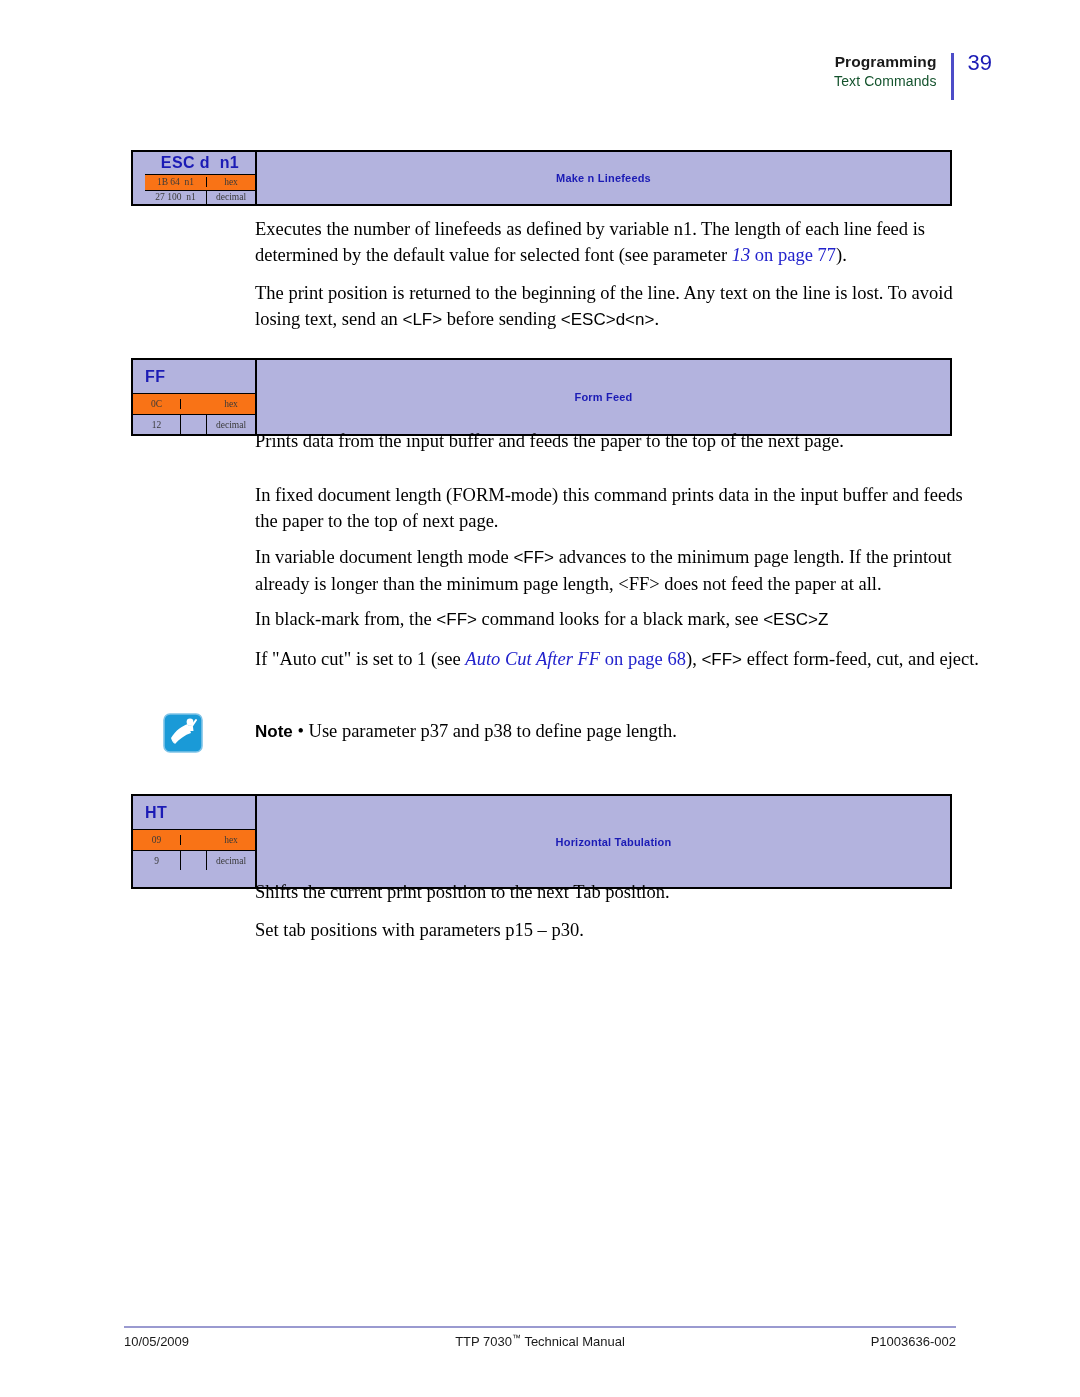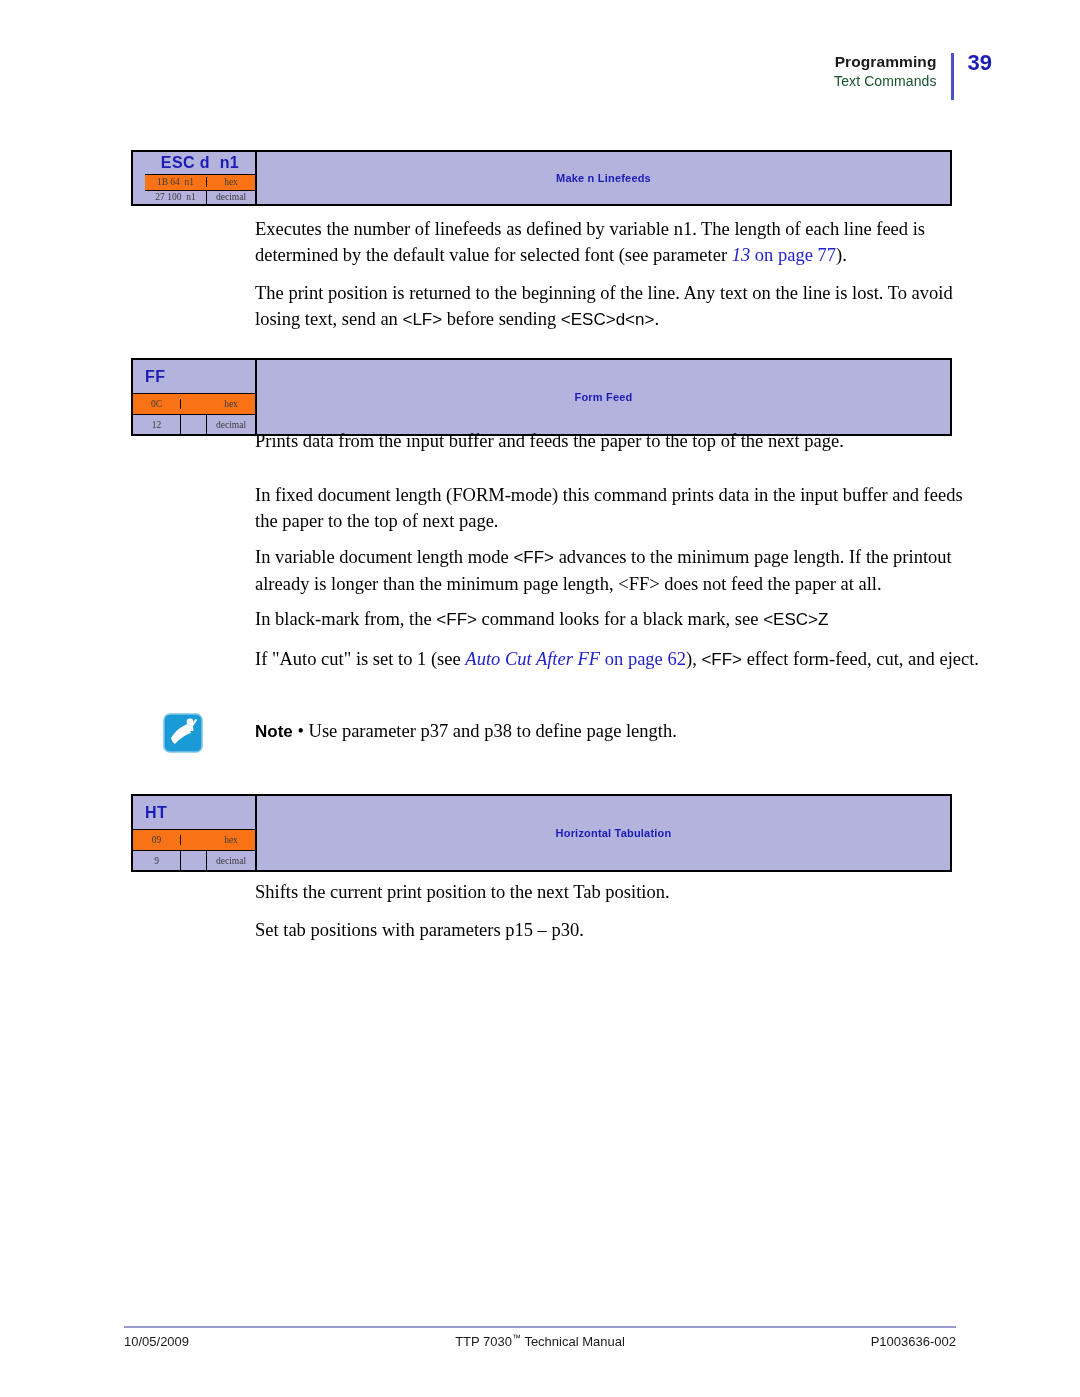--- a/index.html
+++ b/index.html
@@ -44,21 +44,21 @@
   }
   .header-rule {
     width: 3px;
     height: 47px;
     background: #4d4dc8;
     margin-top: 1px;
   }
   .header-pageno {
     font-family: "Liberation Sans", sans-serif;
     font-size: 22px;
-    font-weight: bold;
+    font-weight: normal;
     color: #1b1bb5;
     padding-left: 14px;
     margin-top: -2px;
   }
 
   
   .cmd-box {
     position: absolute;
     left: 131px;
     width: 821px;
@@ -268,40 +268,40 @@
 
 <div class="para" style="top:544px;">
   <span>In variable document length mode </span><span class="mono-tag">&lt;FF&gt;</span><span> advances to the minimum page length. If the printout already is longer than the minimum page length, &lt;FF&gt; does not feed the paper at all.</span>
 </div>
 
 <div class="para" style="top:606px;">
   <span>In black-mark from, the </span><span class="mono-tag">&lt;FF&gt;</span><span> command looks for a black mark, see </span><span class="mono-tag">&lt;ESC&gt;Z</span>
 </div>
 
 <div class="para" style="top:646px;">
-  <span>If "Auto cut" is set to 1 (see </span><span class="xref-ital">Auto Cut After FF</span><span class="xref"> on page 62</span><span>), </span><span class="mono-tag">&lt;FF&gt;</span><span> effect form-feed, cut, and eject.</span>
+  <span>If "Auto cut" is set to 1 (see </span><span class="xref-ital">Auto Cut After FF</span><span class="xref"> on page 68</span><span>), </span><span class="mono-tag">&lt;FF&gt;</span><span> effect form-feed, cut, and eject.</span>
 </div>
 
 <div class="note-icon">
   <svg width="40" height="40" viewBox="0 0 40 40" xmlns="http://www.w3.org/2000/svg">
     <rect x="1" y="1" width="38" height="38" rx="6" ry="6" fill="#1a9ad7" stroke="#7fc4e8" stroke-width="1.6"></rect>
     <path d="M8 25 C 13 17, 19 13, 25 11 L 28 20 C 22 22, 16 26, 12 31 Z" fill="#ffffff"></path>
     <path d="M8 25 C 11 27, 11 30, 12 31 C 10 30, 9 28, 8 25 Z" fill="#ffffff"></path>
     <circle cx="27" cy="9" r="3.4" fill="#ffffff"></circle>
     <path d="M24 14 C 24 11.6, 30 11.6, 30 14 L 30.5 18 L 23.5 18 Z" fill="#ffffff"></path>
     <path d="M29 13 L 33 7" stroke="#ffffff" stroke-width="2" stroke-linecap="round"></path>
   </svg>
 </div>
 <div class="note-text">
   <span class="note-label">Note</span>
   <span>•</span>
   <span>Use parameter p37 and p38 to define page length.</span>
 </div>
 
-<div class="cmd-box" style="top:794px; height:78px;gap:20px;">
+<div class="cmd-box" style="top:794px; height:95px;gap:20px;">
   <div class="cmd-left w-ff three">
     <div class="cmd-name-row" style="height:34px;">
       <span class="cmd-name">HT</span>
     </div>
     <div class="cmd-code-row hexrow" style="height:20px;">
       <span class="cmd-cell bytes">09</span>
       <span class="cmd-cell gap"></span>
       <span class="cmd-cell lbl">hex</span>
     </div>
     <div class="cmd-code-row decrow" style="height:20px;">

